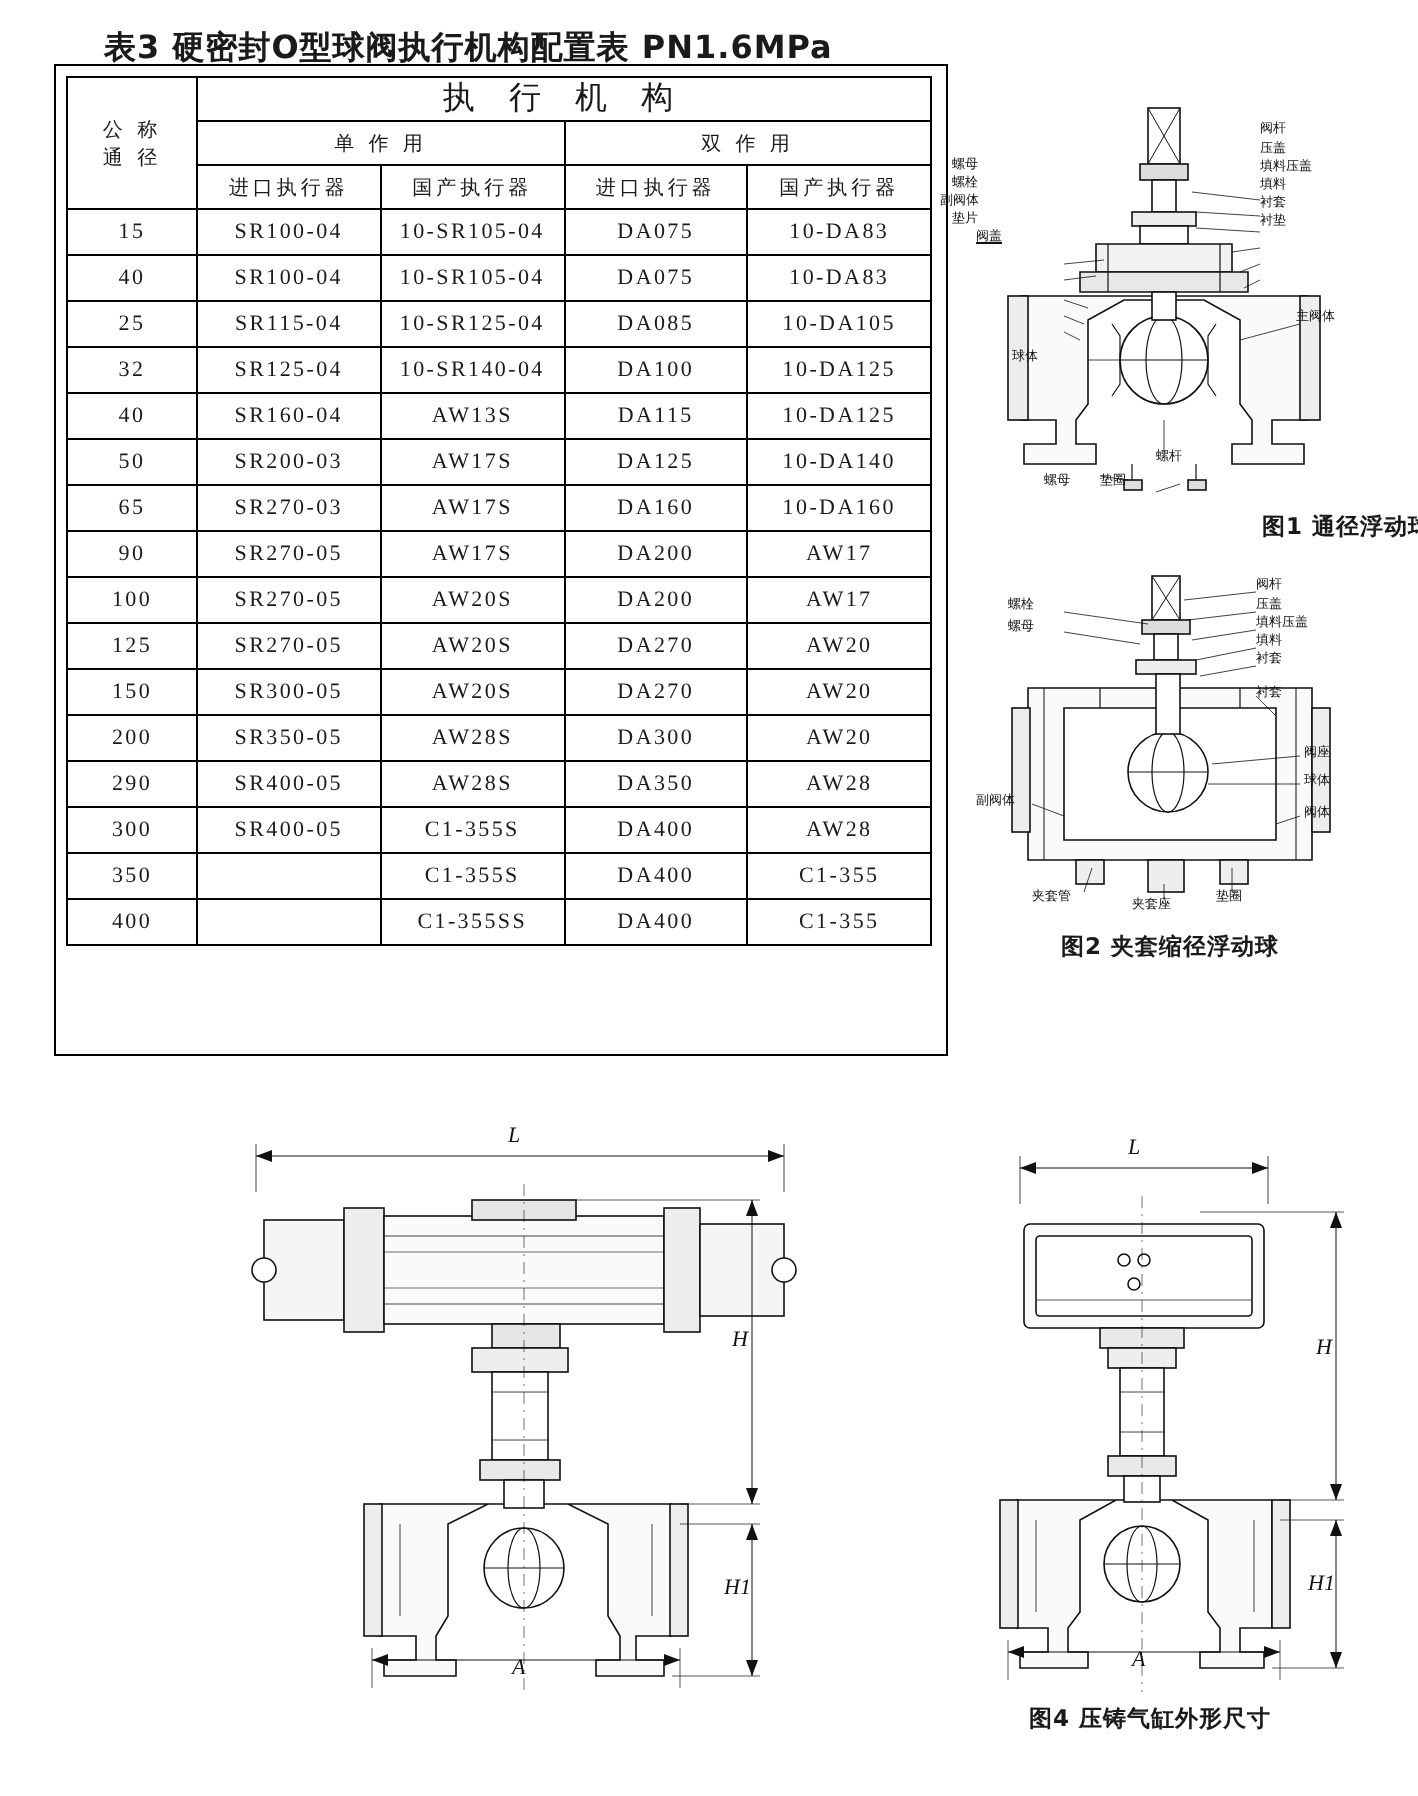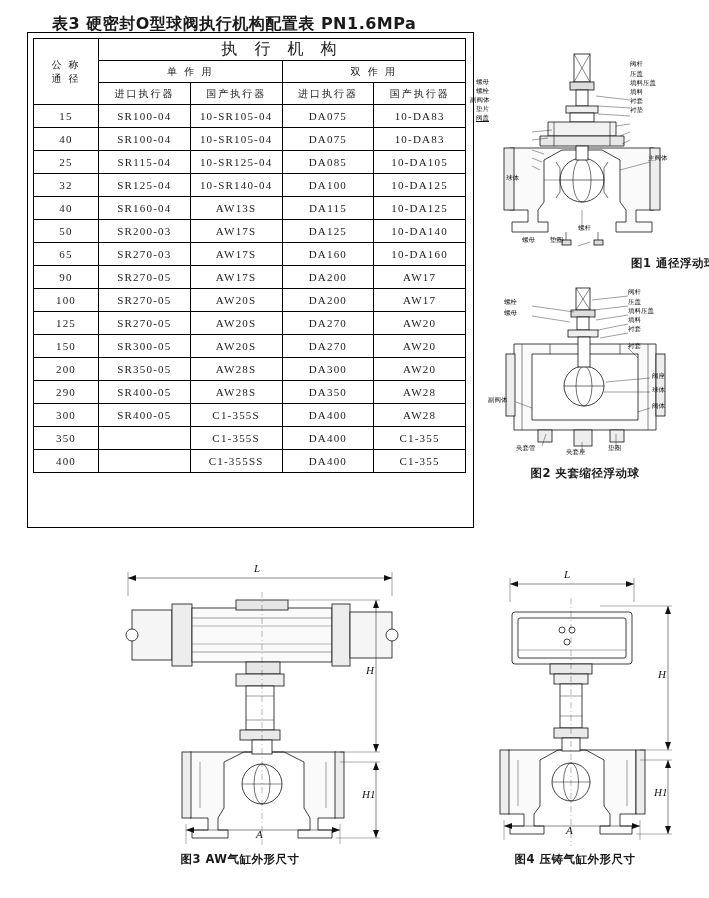--- a/index.html
+++ b/index.html
@@ -292,21 +292,21 @@
         <path d="M180 112 L150 120" stroke-width="0.4"></path>
         <path d="M112 160 L112 176" stroke-width="0.4"></path>
         <path d="M80 188 L94 190" stroke-width="0.4"></path>
         <path d="M108 196 L120 192" stroke-width="0.4"></path>
       </g>
     </svg>
     <div class="lbl" style="left:6px;top:28px;">螺母</div>
     <div class="lbl" style="left:6px;top:37px;">螺栓</div>
     <div class="lbl" style="left:0px;top:46px;">副阀体</div>
     <div class="lbl" style="left:6px;top:55px;">垫片</div>
-    <div class="lbl" style="left:6px;top:64px;text-decoration:underline;">阀盖</div>
+    <div class="lbl" style="left:18px;top:64px;text-decoration:underline;">阀盖</div>
 
     <div class="lbl" style="left:160px;top:10px;">阀杆</div>
     <div class="lbl" style="left:160px;top:20px;">压盖</div>
     <div class="lbl" style="left:160px;top:29px;">填料压盖</div>
     <div class="lbl" style="left:160px;top:38px;">填料</div>
     <div class="lbl" style="left:160px;top:47px;">衬套</div>
     <div class="lbl" style="left:160px;top:56px;">衬垫</div>
 
     <div class="lbl" style="left:36px;top:124px;">球体</div>
     <div class="lbl" style="left:108px;top:174px;">螺杆</div>
@@ -439,21 +439,20 @@
         <path d="M146 274 L154 271 L154 277 Z" fill="#111" stroke="none"></path>
         <path d="M300 274 L292 271 L292 277 Z" fill="#111" stroke="none"></path>
 
         <path d="M222 36 L222 290" stroke-width="0.3" stroke-dasharray="6 3 1 3"></path>
       </g>
     </svg>
     <div class="lbl-it" style="left:214px;top:6px;">L</div>
     <div class="lbl-it" style="left:326px;top:108px;">H</div>
     <div class="lbl-it" style="left:322px;top:232px;">H1</div>
     <div class="lbl-it" style="left:216px;top:272px;">A</div>
-    <div class="fig-cap" style="position:absolute;left:0;top:296px;width:400px;">图3  AW气缸外形尺寸</div>
   </div>
 
   <div class="fig" id="fig4">
     <svg width="250" height="290" viewBox="0 0 250 290">
       <g stroke="#111" fill="none" stroke-width="0.8">
 
         <path d="M60 28 L184 28" stroke-width="0.5"></path>
         <path d="M60 22 L60 46 M184 22 L184 46" stroke-width="0.4"></path>
         <path d="M60 28 L68 25 L68 31 Z" fill="#111" stroke="none"></path>
         <path d="M184 28 L176 25 L176 31 Z" fill="#111" stroke="none"></path>

